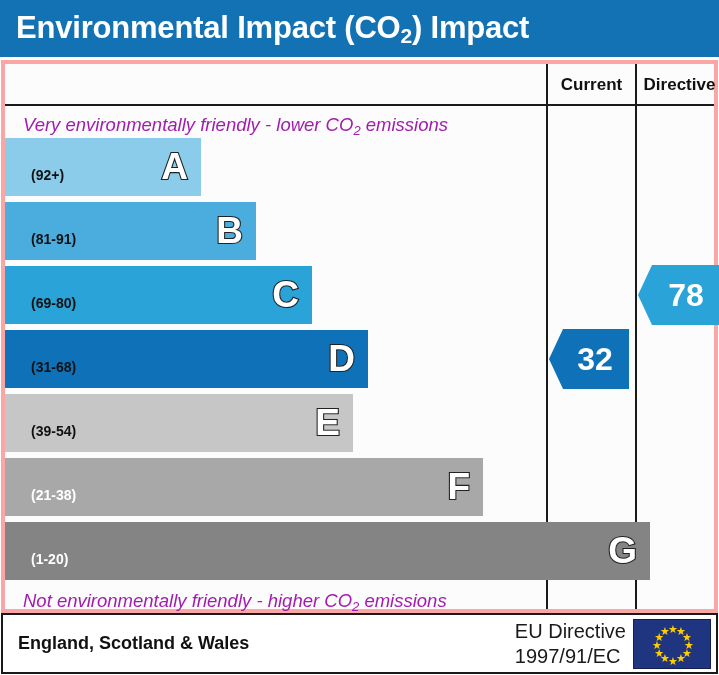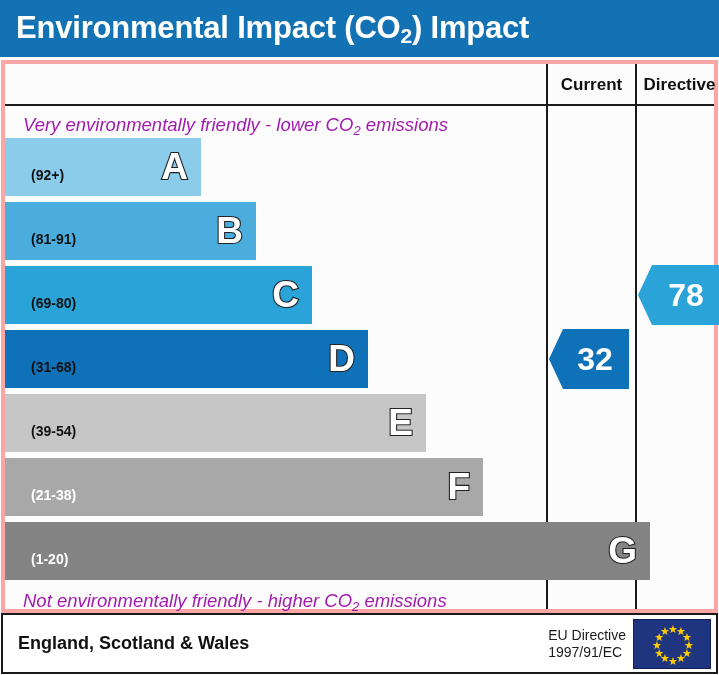--- a/index.html
+++ b/index.html
@@ -175,21 +175,21 @@
     font-size: 18px;
     font-weight: bold;
     color: #111111;
     white-space: nowrap;
   }
   .footer-directive {
     position: absolute;
     right: 90px;
     top: 50%;
     transform: translateY(-50%);
-    font-size: 14px;
+    font-size: 20px;
     color: #1a1a1a;
     text-align: left;
     line-height: 1.25;
     white-space: nowrap;
   }
   .eu-flag {
     position: absolute;
     right: 5px;
     top: 50%;
     transform: translateY(-50%);
@@ -245,21 +245,21 @@
           <span class="band-letter">B</span>
         </div>
         <div class="band" style="top: 202px; width: 307px; background: rgb(41, 163, 216);">
           <span class="band-range">(69-80)</span>
           <span class="band-letter">C</span>
         </div>
         <div class="band" style="top: 266px; width: 363px; background: rgb(15, 114, 184);">
           <span class="band-range">(31-68)</span>
           <span class="band-letter">D</span>
         </div>
-        <div class="band" style="top: 330px; width: 421px; background: rgb(198, 198, 198);">
+        <div class="band" style="top: 330px; width: 348px; background: rgb(198, 198, 198);">
           <span class="band-range">(39-54)</span>
           <span class="band-letter">E</span>
         </div>
         <div class="band" style="top: 394px; width: 478px; background: rgb(168, 168, 168);">
           <span class="band-range light">(21-38)</span>
           <span class="band-letter">F</span>
         </div>
         <div class="band" style="top: 458px; width: 645px; background: rgb(132, 132, 132);">
           <span class="band-range light">(1-20)</span>
           <span class="band-letter">G</span>

